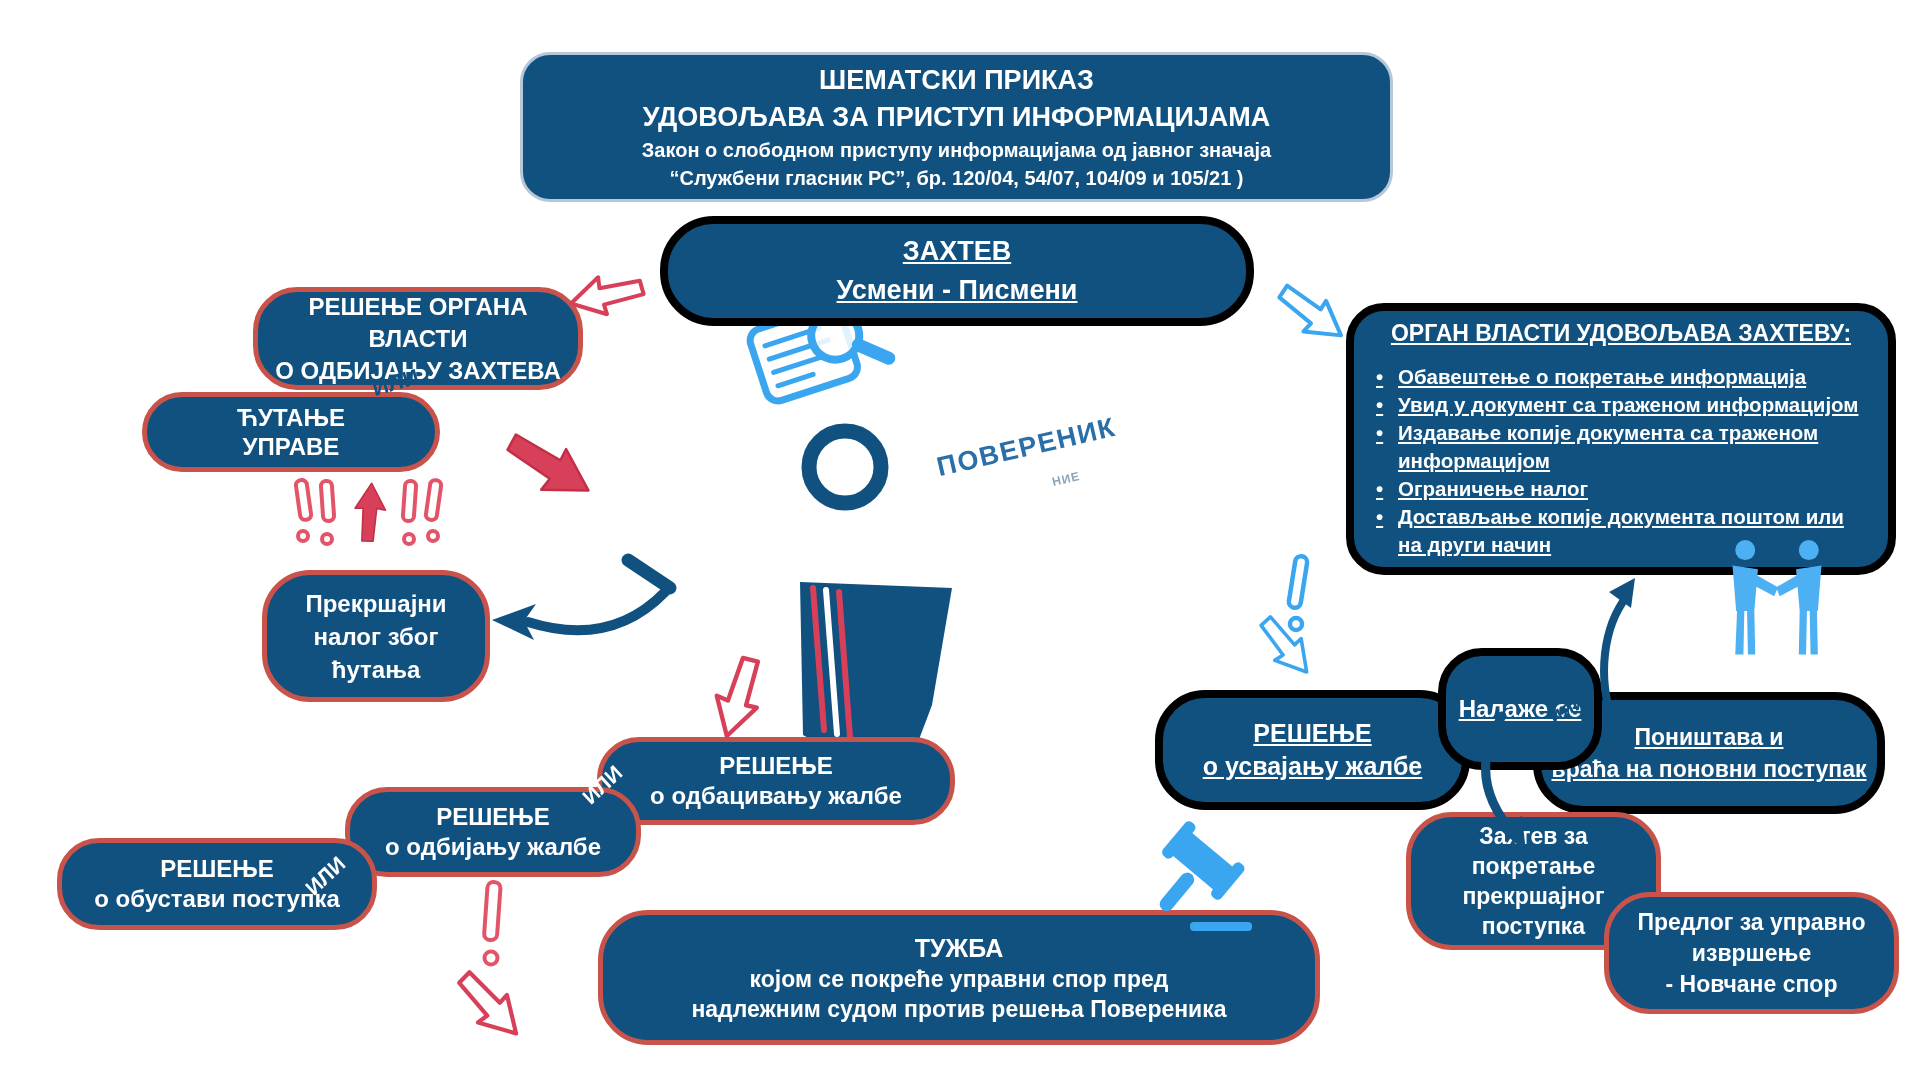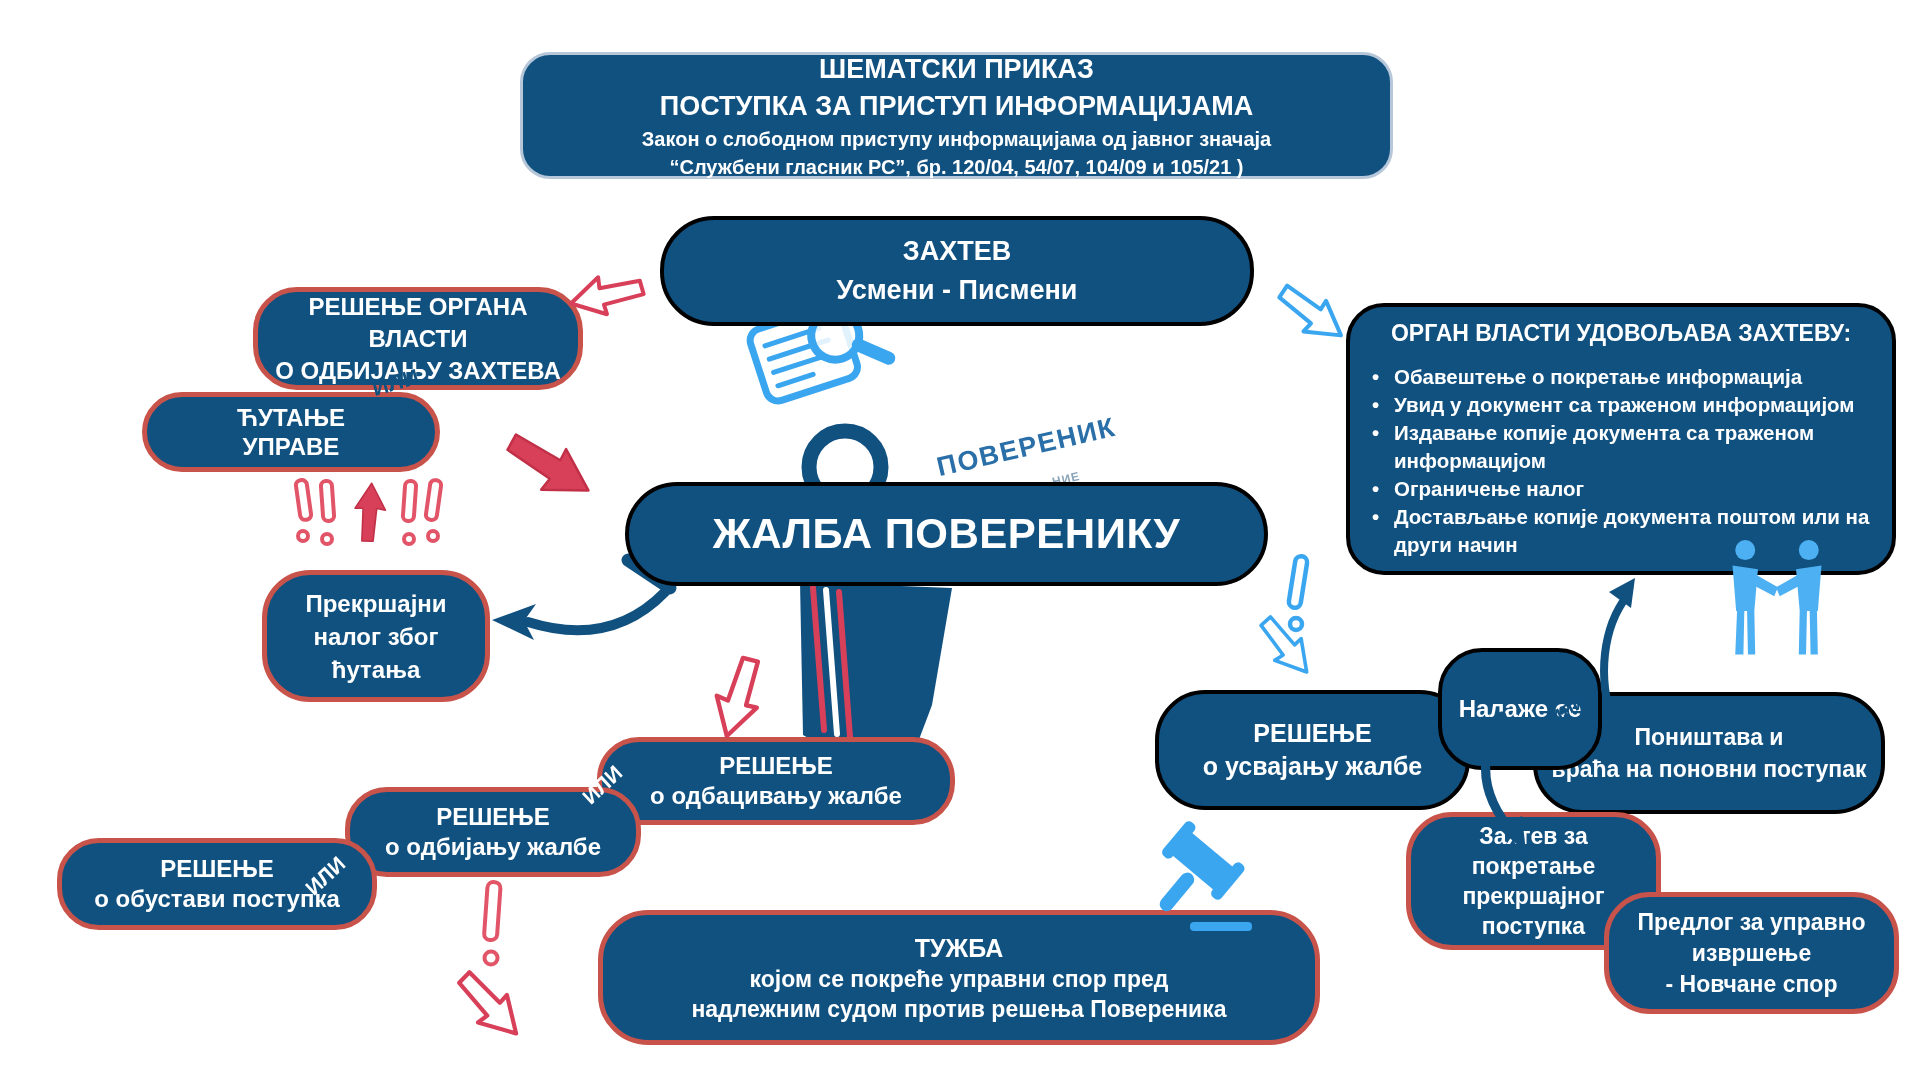--- a/index.html
+++ b/index.html
@@ -1,28 +1,28 @@
 <!DOCTYPE html>
 <html><head>
 <meta charset="utf-8">
 <style>
   html,body{margin:0;padding:0;background:#ffffff;}
   #canvas{position:relative;width:1920px;height:1080px;background:#ffffff;overflow:hidden;
           font-family:"Liberation Sans","DejaVu Sans",sans-serif;font-weight:bold;}
   .node{position:absolute;background:#115180;color:#fff;display:flex;flex-direction:column;
         align-items:center;justify-content:center;text-align:center;box-sizing:border-box;z-index:2;}
-  .b-blue{border:4px solid #000000;}
+  .b-blue{border:8px solid #000000;text-decoration:underline;}
   .b-red{border:5px solid #C7534A;}
   .b-gray{border:3px solid #B5C7D8;}
   .pre{white-space:pre-line;}
   .ili{position:absolute;color:#115180;font-size:21px;z-index:6;}
   .ili-white{color:#fff;}
   svg.icon{position:absolute;overflow:visible;}
   .z1{z-index:1}.z3{z-index:3}.z5{z-index:5}
-  #title-box{left:520px;top:52px;width:873px;height:127px;border-radius:30px;padding:6px 20px;}
+  #title-box{left:520px;top:52px;width:873px;height:150px;border-radius:30px;padding:6px 20px;}
   #title-box .t1{font-size:27px;line-height:37px;}
   #title-box .t2{font-size:20px;line-height:28px;}
   #zahtev{left:660px;top:216px;width:594px;height:110px;border-radius:54px;font-size:27px;line-height:27px;gap:12px;}
   #resenje-organa{left:253px;top:287px;width:330px;height:103px;border-radius:44px;font-size:24px;line-height:32px;}
   #cutanje{left:142px;top:392px;width:298px;height:80px;border-radius:40px;font-size:24px;line-height:29px;}
   #prekrsajni{left:262px;top:570px;width:228px;height:132px;border-radius:48px;font-size:24px;line-height:33px;}
   #zalba{left:625px;top:482px;width:643px;height:104px;border-radius:52px;font-size:42px;letter-spacing:0.5px;}
   #organ{left:1346px;top:303px;width:550px;height:272px;border-radius:38px;padding:14px 22px;align-items:flex-start;}
   #organ .hd{width:100%;text-align:center;font-size:23px;margin-bottom:16px;}
   #organ .row{display:flex;font-size:20.5px;line-height:28px;text-align:left;}
@@ -69,21 +69,21 @@
       <line x1="38" y1="44" x2="100" y2="44" stroke="#3BA6F0" stroke-width="5" stroke-linecap="round"></line>
       <line x1="38" y1="58" x2="88" y2="58" stroke="#3BA6F0" stroke-width="5" stroke-linecap="round"></line>
       <line x1="38" y1="72" x2="75" y2="72" stroke="#3BA6F0" stroke-width="5" stroke-linecap="round"></line>
       <circle cx="108" cy="42" r="24" fill="#ffffff" fill-opacity="0.85" stroke="#3BA6F0" stroke-width="8"></circle>
       <line x1="127" y1="58" x2="152" y2="80" stroke="#3BA6F0" stroke-width="13" stroke-linecap="round"></line>
     </g>
   </svg>
 
   <div class="node b-gray" id="title-box">
     <div class="t1">ШЕМАТСКИ ПРИКАЗ</div>
-    <div class="t1">ПОСТУПКА ЗА ПРИСТУП ИНФОРМАЦИЈАМА</div>
+    <div class="t1">УДОВОЉАВА ЗА ПРИСТУП ИНФОРМАЦИЈАМА</div>
     <div class="t2">Закон о слободном приступу информацијама од јавног значаја</div>
     <div class="t2">“Службени гласник РС”, бр. 120/04, 54/07, 104/09 и 105/21 )</div>
   </div>
 
   <div class="node b-blue" id="zahtev">
     <div>ЗАХТЕВ</div>
     <div>Усмени - Писмени</div>
   </div>
 
   <div class="node b-red" id="resenje-organa">
@@ -95,23 +95,20 @@
     <div class="pre">ЋУТАЊЕ
 УПРАВЕ</div>
   </div>
 
   <div class="node b-red" id="prekrsajni">
     <div class="pre">Прекршајни
 налог због
 ћутања</div>
   </div>
 
-  <div class="node b-blue" id="zalba">
-    <div>ЖАЛБА ПОВЕРЕНИКУ</div>
-  </div>
 
   <div class="node b-blue" id="organ">
     <div class="hd">ОРГАН ВЛАСТИ УДОВОЉАВА ЗАХТЕВУ:</div>
     <div class="row">
         <span class="dot">•</span>
         <span>Обавештење о покретање информација</span>
       </div>
     <div class="row">
         <span class="dot">•</span>
         <span>Увид у документ са траженом информацијом</span>

